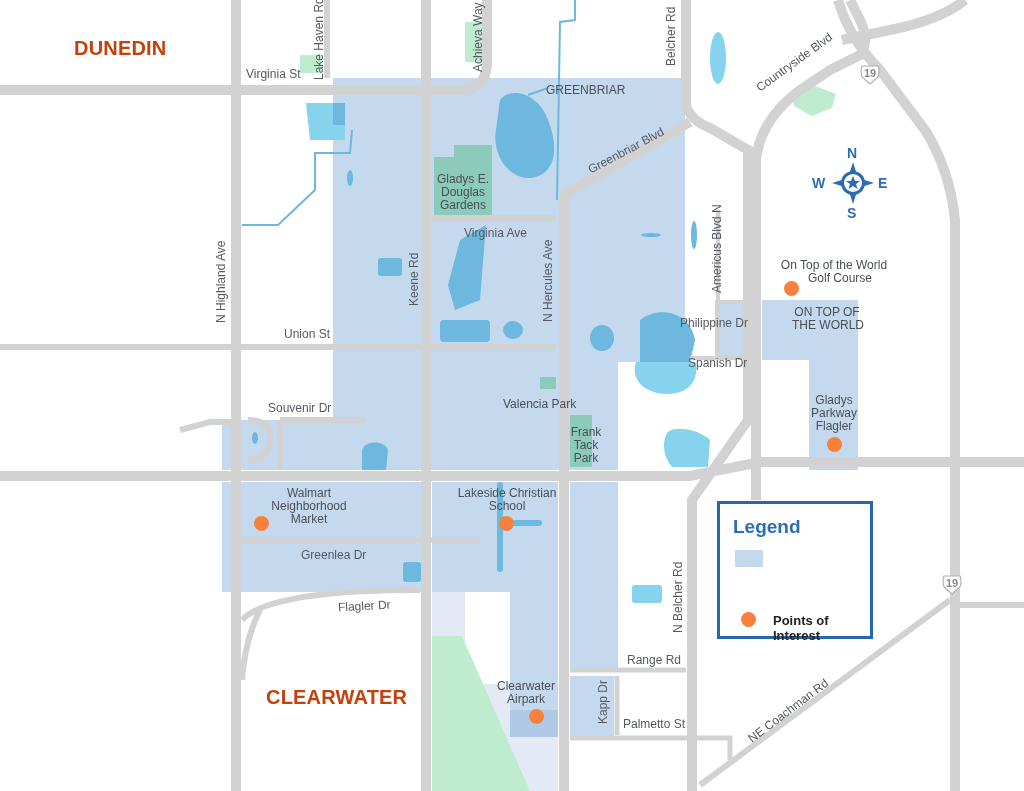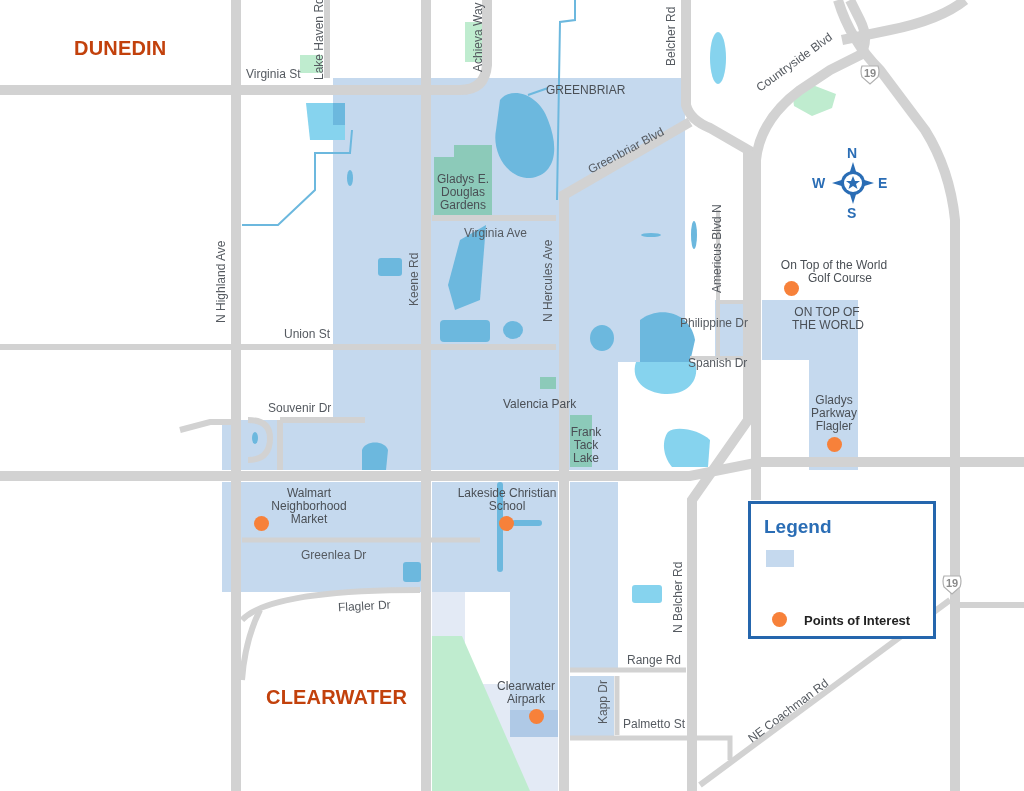--- a/index.html
+++ b/index.html
@@ -6,21 +6,21 @@
   body { width: 1024px; height: 791px; position: relative; overflow: hidden; font-family: "Liberation Sans", sans-serif; }
   #map { position: absolute; left: 0; top: 0; width: 1024px; height: 791px; }
   .lbl { position: absolute; color: #555a60; font-family: "Liberation Sans", sans-serif; font-size: 12px; white-space: nowrap; line-height: 13px; }
   .lbl.center { text-align: center; }
   .lbl.vert { transform-origin: left top; transform: rotate(-90deg); }
   .lbl.dark { color: #4a4f55; }
   .city { position: absolute; color: #c2410c; font-weight: bold; font-size: 20px; font-family: "Liberation Sans", sans-serif; letter-spacing: 0.2px; text-align: right; }
   .poi { position: absolute; width: 15px; height: 15px; border-radius: 50%; background: #f7813a; }
   .compass { position: absolute; left: 812px; top: 145px; width: 84px; height: 80px; }
   .compass .dir { position: absolute; color: #2a6db5; font-weight: bold; font-size: 14px; font-family: "Liberation Sans", sans-serif; }
-  .legend { position: absolute; left: 748px; top: 501px; width: 188px; height: 138px; border: 3px solid #2566ad; background: #ffffff; box-sizing: border-box; }
+  .legend { position: absolute; left: 717px; top: 501px; width: 156px; height: 138px; border: 3px solid #2566ad; background: #ffffff; box-sizing: border-box; }
   .legend-title { position: absolute; left: 13px; top: 12px; color: #2a6db5; font-weight: bold; font-size: 19px; font-family: "Liberation Sans", sans-serif; }
   .legend-swatch { position: absolute; left: 15px; top: 46px; width: 28px; height: 17px; background: #c5d9ee; }
   .legend-zone-text { position: absolute; left: 53px; top: 48px; font-size: 10.5px; line-height: 13px; color: #333; font-family: "Liberation Sans", sans-serif; }
   .legend-zone-text b { display: block; color: #222; }
   .legend-dot { position: absolute; left: 21px; top: 108px; width: 15px; height: 15px; border-radius: 50%; background: #f7813a; }
   .legend-poi-text { position: absolute; left: 53px; top: 109px; font-size: 13px; font-weight: bold; color: #222; font-family: "Liberation Sans", sans-serif; }
   .shield { position: absolute; width: 22px; height: 22px; }
   .shield span { position: absolute; left: 0; top: 4px; width: 22px; text-align: center; font-size: 11px; color: #8a8a8a; font-weight: bold; font-family: "Liberation Sans", sans-serif; }
 </style>
 </head>
@@ -166,21 +166,21 @@
   
   <div class="lbl dark center" style="left:434px;top:173px;width:58px;">
     <div>Gladys E.</div>
     <div>Douglas</div>
     <div>Gardens</div>
   </div>
   <div class="lbl dark" style="left:487px;top:398px;margin-left:16px;">Valencia Park</div>
   <div class="lbl dark center" style="left:566px;top:426px;width:40px;">
     <div>Frank</div>
     <div>Tack</div>
-    <div>Lake</div>
+    <div>Park</div>
   </div>
 
   
   <div class="shield" style="left:859px;top:63px;">
     <svg width="22" height="22" viewBox="0 0 22 22">
         <path d="M3,3 L19,3 Q21,8 19,14 L11,21 L3,14 Q1,8 3,3 Z" fill="#fff" stroke="#b0b0b0" stroke-width="1.2"></path>
       </svg>
     <span>19</span>
   </div>
   <div class="shield" style="left:941px;top:573px;">

